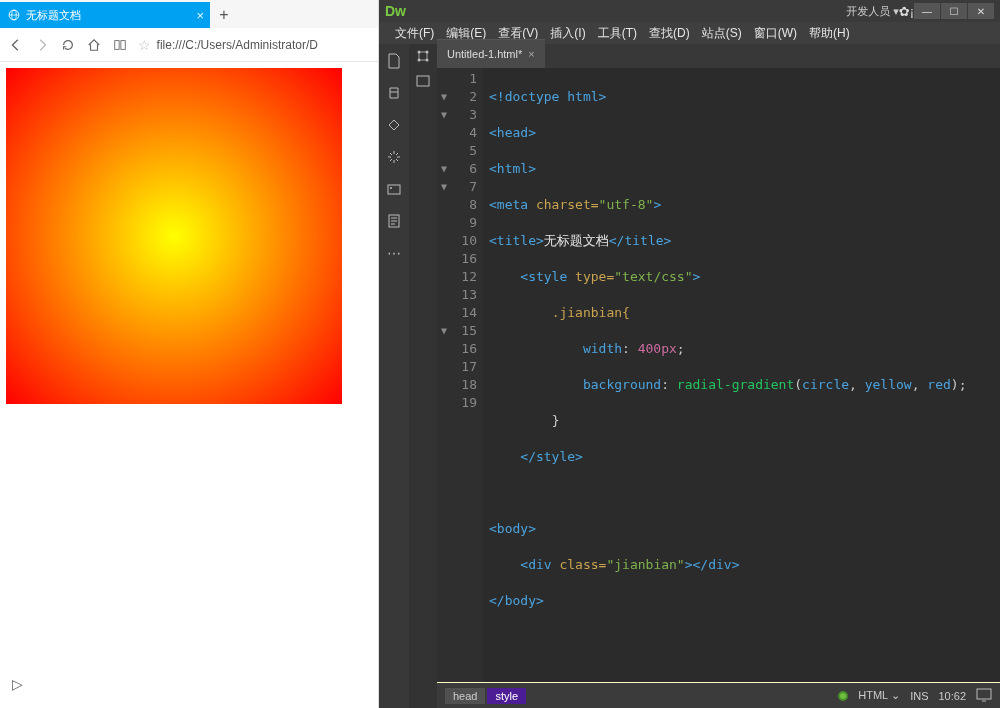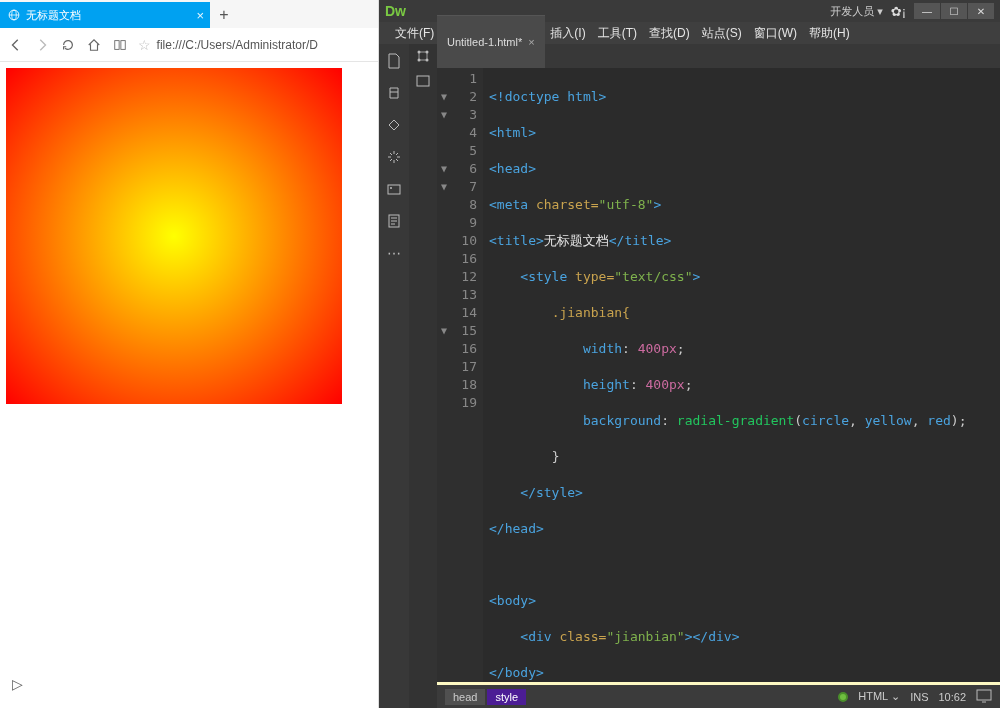--- a/index.html
+++ b/index.html
@@ -92,21 +92,21 @@
   }
   .dw-titlebar {
     height: 22px;
     background: #3a3a3a;
     display: flex;
     align-items: center;
     justify-content: space-between;
     padding: 0 6px;
   }
   .dw-logo { color: #7ac943; font-weight: bold; font-size: 14px; }
-  .dw-title-right { display: flex; align-items: center; gap: 8px; justify-content: center; }
+  .dw-title-right { display: flex; align-items: center; gap: 0; justify-content: center; }
   .workspace-switcher { font-size: 11px; display:flex; align-items:center; gap:3px; }
   .win-controls { display: flex; gap: 1px; }
   .win-btn {
     width: 26px; height: 16px;
     background: #555; color:#ddd;
     display:flex; align-items:center; justify-content:center;
     font-size: 10px;
   }
   .sync-icon { color:#ddd; font-size:13px; }
 
@@ -158,21 +158,21 @@
   .file-tab-bar {
     height: 24px;
     background: #383838;
     display: flex;
     align-items: flex-end;
   }
   .file-tab {
     background: #4a4a4a;
     color: #ddd;
     font-size: 11px;
-    padding: 20px 10px;
+    padding: 8px 10px;
     border-top: 1px solid #555;
     display:flex; align-items:center; gap:6px;
   }
   .file-tab .close { font-size:11px; color:#aaa; }
 
   .code-area {
     flex: 1;
     display: flex;
     font-family: Consolas, monospace;
     font-size: 13px;
@@ -207,21 +207,21 @@
 
   .dw-statusbar {
     height: 26px;
     background: #3b3b3b;
     display: flex;
     align-items: center;
     justify-content: space-between;
     padding: 0 8px;
     font-size: 11px;
     color: #ccc;
-    border-top: 3px solid #fef9c3;
+    border-top: 1px solid #fef9c3;
   }
   .breadcrumb { display:flex; gap:2px; align-items:center; }
   .crumb { background:#505050; padding:2px 8px; position:relative; }
   .crumb.active { background:#4c1d95; color:#fff; }
   .status-right { display:flex; gap:10px; align-items:center; }
   .dot-green { width:10px; height:10px; border-radius:50%; background:#6fbf3f; border:2px solid #4a8f2a; }
 </style>
 </head>
 <body>
 
@@ -389,32 +389,30 @@
           <div class="ln"><span>13</span></div>
           <div class="ln"><span>14</span></div>
           <div class="ln"><span class="fold">▼</span><span>15</span></div>
           <div class="ln"><span>16</span></div>
           <div class="ln"><span>17</span></div>
           <div class="ln"><span>18</span></div>
           <div class="ln"><span>19</span></div>
         </div>
         <div class="code">
 <div class="row"><span class="tag">&lt;!doctype html&gt;</span></div>
+<div class="row"><span class="tag">&lt;head&gt;</span></div>
 <div class="row"><span class="tag">&lt;html&gt;</span></div>
-<div class="row"><span class="tag">&lt;head&gt;</span></div>
 <div class="row"><span class="tag">&lt;meta </span><span class="attr">charset=</span><span class="val">"utf-8"</span><span class="tag">&gt;</span></div>
 <div class="row"><span class="tag">&lt;title&gt;</span><span class="txt">无标题文档</span><span class="tag">&lt;/title&gt;</span></div>
 <div class="row">    <span class="tag">&lt;style </span><span class="attr">type=</span><span class="val">"text/css"</span><span class="tag">&gt;</span></div>
 <div class="row">        <span class="kw">.jianbian{</span></div>
 <div class="row">            <span class="prop">width</span><span class="punct">: </span><span class="num">400px</span><span class="punct">;</span></div>
-<div class="row">            <span class="prop">height</span><span class="punct">: </span><span class="num">400px</span><span class="punct">;</span></div>
 <div class="row">            <span class="prop">background</span><span class="punct">: </span><span class="fn">radial-gradient</span><span class="punct">(</span><span class="prop">circle</span><span class="punct">, </span><span class="prop">yellow</span><span class="punct">, </span><span class="prop">red</span><span class="punct">);</span></div>
 <div class="row">        <span class="punct">}</span></div>
 <div class="row">    <span class="tag">&lt;/style&gt;</span></div>
-<div class="row"><span class="tag">&lt;/head&gt;</span></div>
 <div class="row"></div>
 <div class="row"><span class="tag">&lt;body&gt;</span></div>
 <div class="row">    <span class="tag">&lt;div </span><span class="attr">class=</span><span class="val">"jianbian"</span><span class="tag">&gt;&lt;/div&gt;</span></div>
 <div class="row"><span class="tag">&lt;/body&gt;</span></div>
 
 
         </div>
       </div>
 
       <div class="dw-statusbar">

